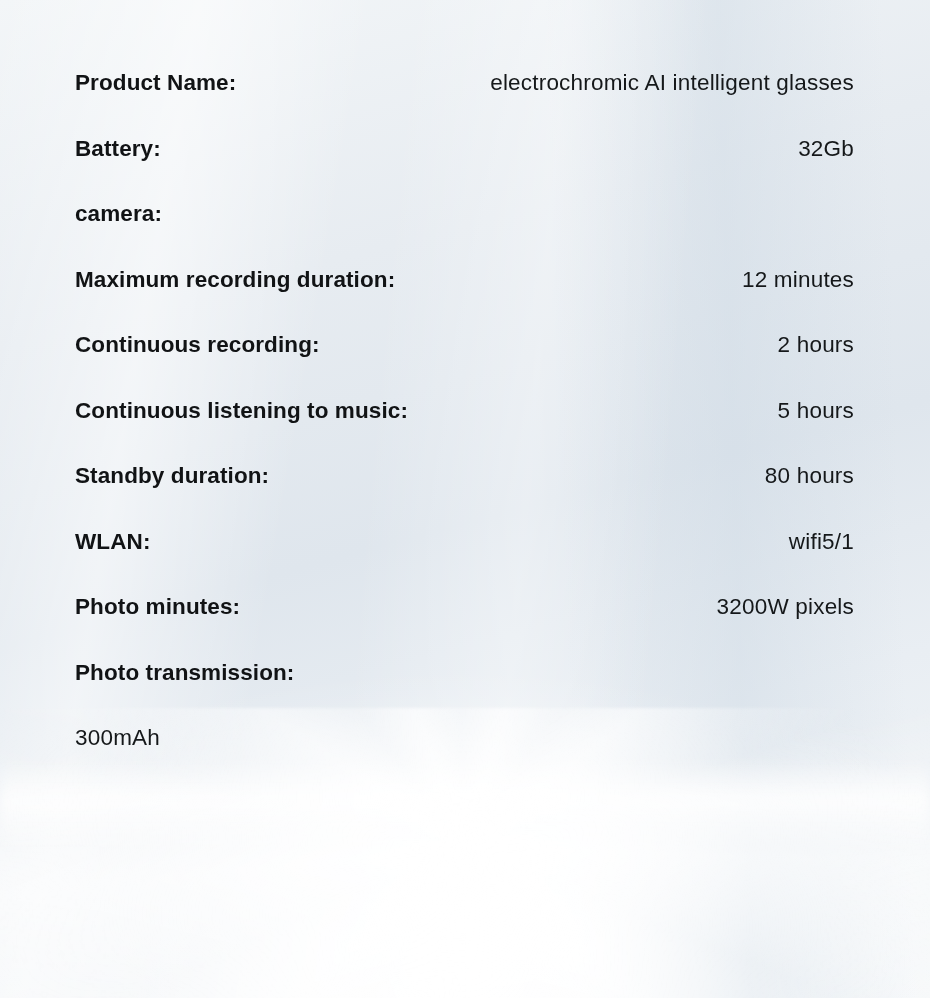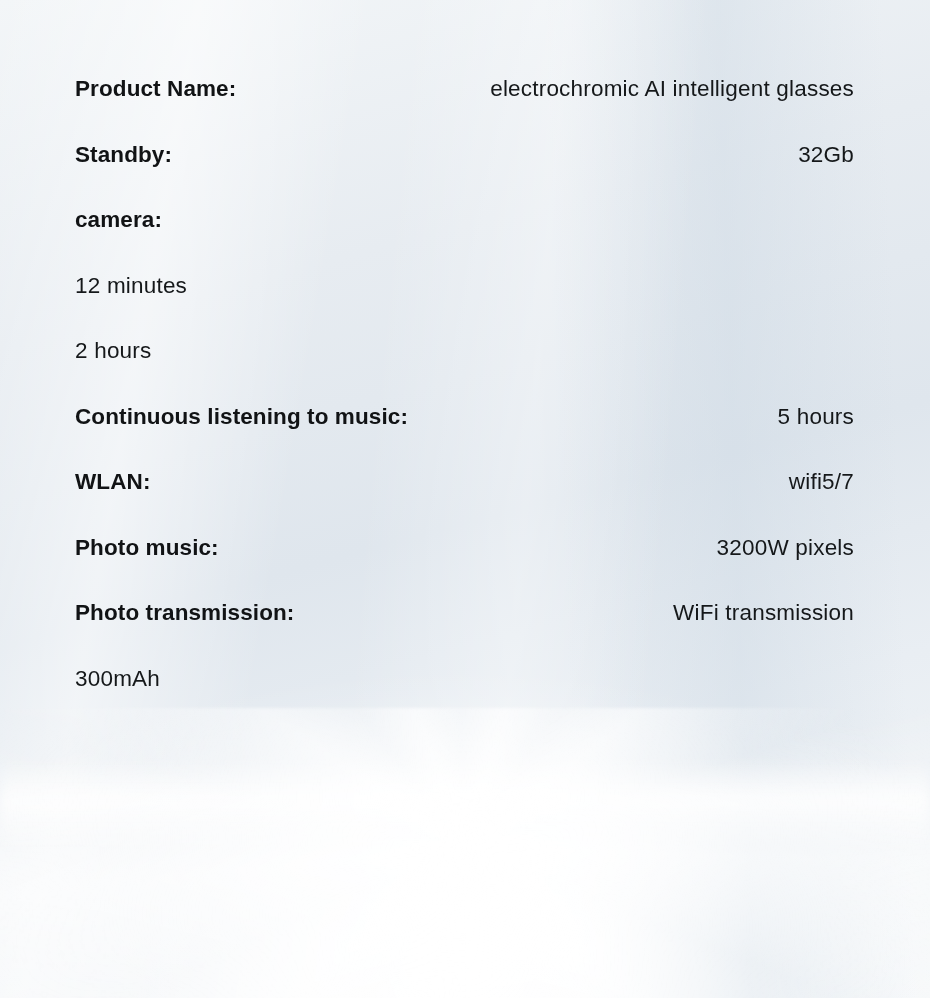--- a/index.html
+++ b/index.html
@@ -77,21 +77,21 @@
     height: 90px;
     background: linear-gradient(180deg, rgba(255,255,255,0.0) 0%, rgba(255,255,255,0.85) 45%, rgba(255,255,255,0.0) 100%);
     filter: blur(6px);
     pointer-events: none;
   }
 
   .spec-table {
     position: absolute;
     left: 75px;
     right: 76px;
-    top: 76px;
+    top: 70px;
   }
 
   .spec-row {
     display: flex;
     align-items: baseline;
     justify-content: space-between;
     height: 65.5px;
   }
 
   .spec-label {
@@ -120,56 +120,61 @@
   <div class="floor"></div>
 
   <div class="spec-table">
 
     <div class="spec-row">
       <span class="spec-label">Product Name:</span>
       <span class="spec-value">electrochromic AI intelligent glasses</span>
     </div>
 
     <div class="spec-row">
-      <span class="spec-label">Standby:</span>
+      <span class="spec-label">Battery:</span>
       <span class="spec-value">32Gb</span>
     </div>
 
     <div class="spec-row">
       <span class="spec-label">camera:</span>
     </div>
 
 
     <div class="spec-row">
+      <span class="spec-label">Maximum recording duration:</span>
       <span class="spec-value">12 minutes</span>
     </div>
 
     <div class="spec-row">
+      <span class="spec-label">Continuous recording:</span>
       <span class="spec-value">2 hours</span>
     </div>
 
     <div class="spec-row">
       <span class="spec-label">Continuous listening to music:</span>
       <span class="spec-value">5 hours</span>
     </div>
 
+    <div class="spec-row">
+      <span class="spec-label">Standby duration:</span>
+      <span class="spec-value">80 hours</span>
+    </div>
 
     <div class="spec-row">
       <span class="spec-label">WLAN:</span>
-      <span class="spec-value">wifi5/7</span>
+      <span class="spec-value">wifi5/1</span>
     </div>
 
     <div class="spec-row">
-      <span class="spec-label">Photo music:</span>
+      <span class="spec-label">Photo minutes:</span>
       <span class="spec-value">3200W pixels</span>
     </div>
 
     <div class="spec-row">
       <span class="spec-label">Photo transmission:</span>
-      <span class="spec-value">WiFi transmission</span>
     </div>
 
     <div class="spec-row">
       <span class="spec-value">300mAh</span>
     </div>
 
   </div>
 </div>
 
 </body></html>

